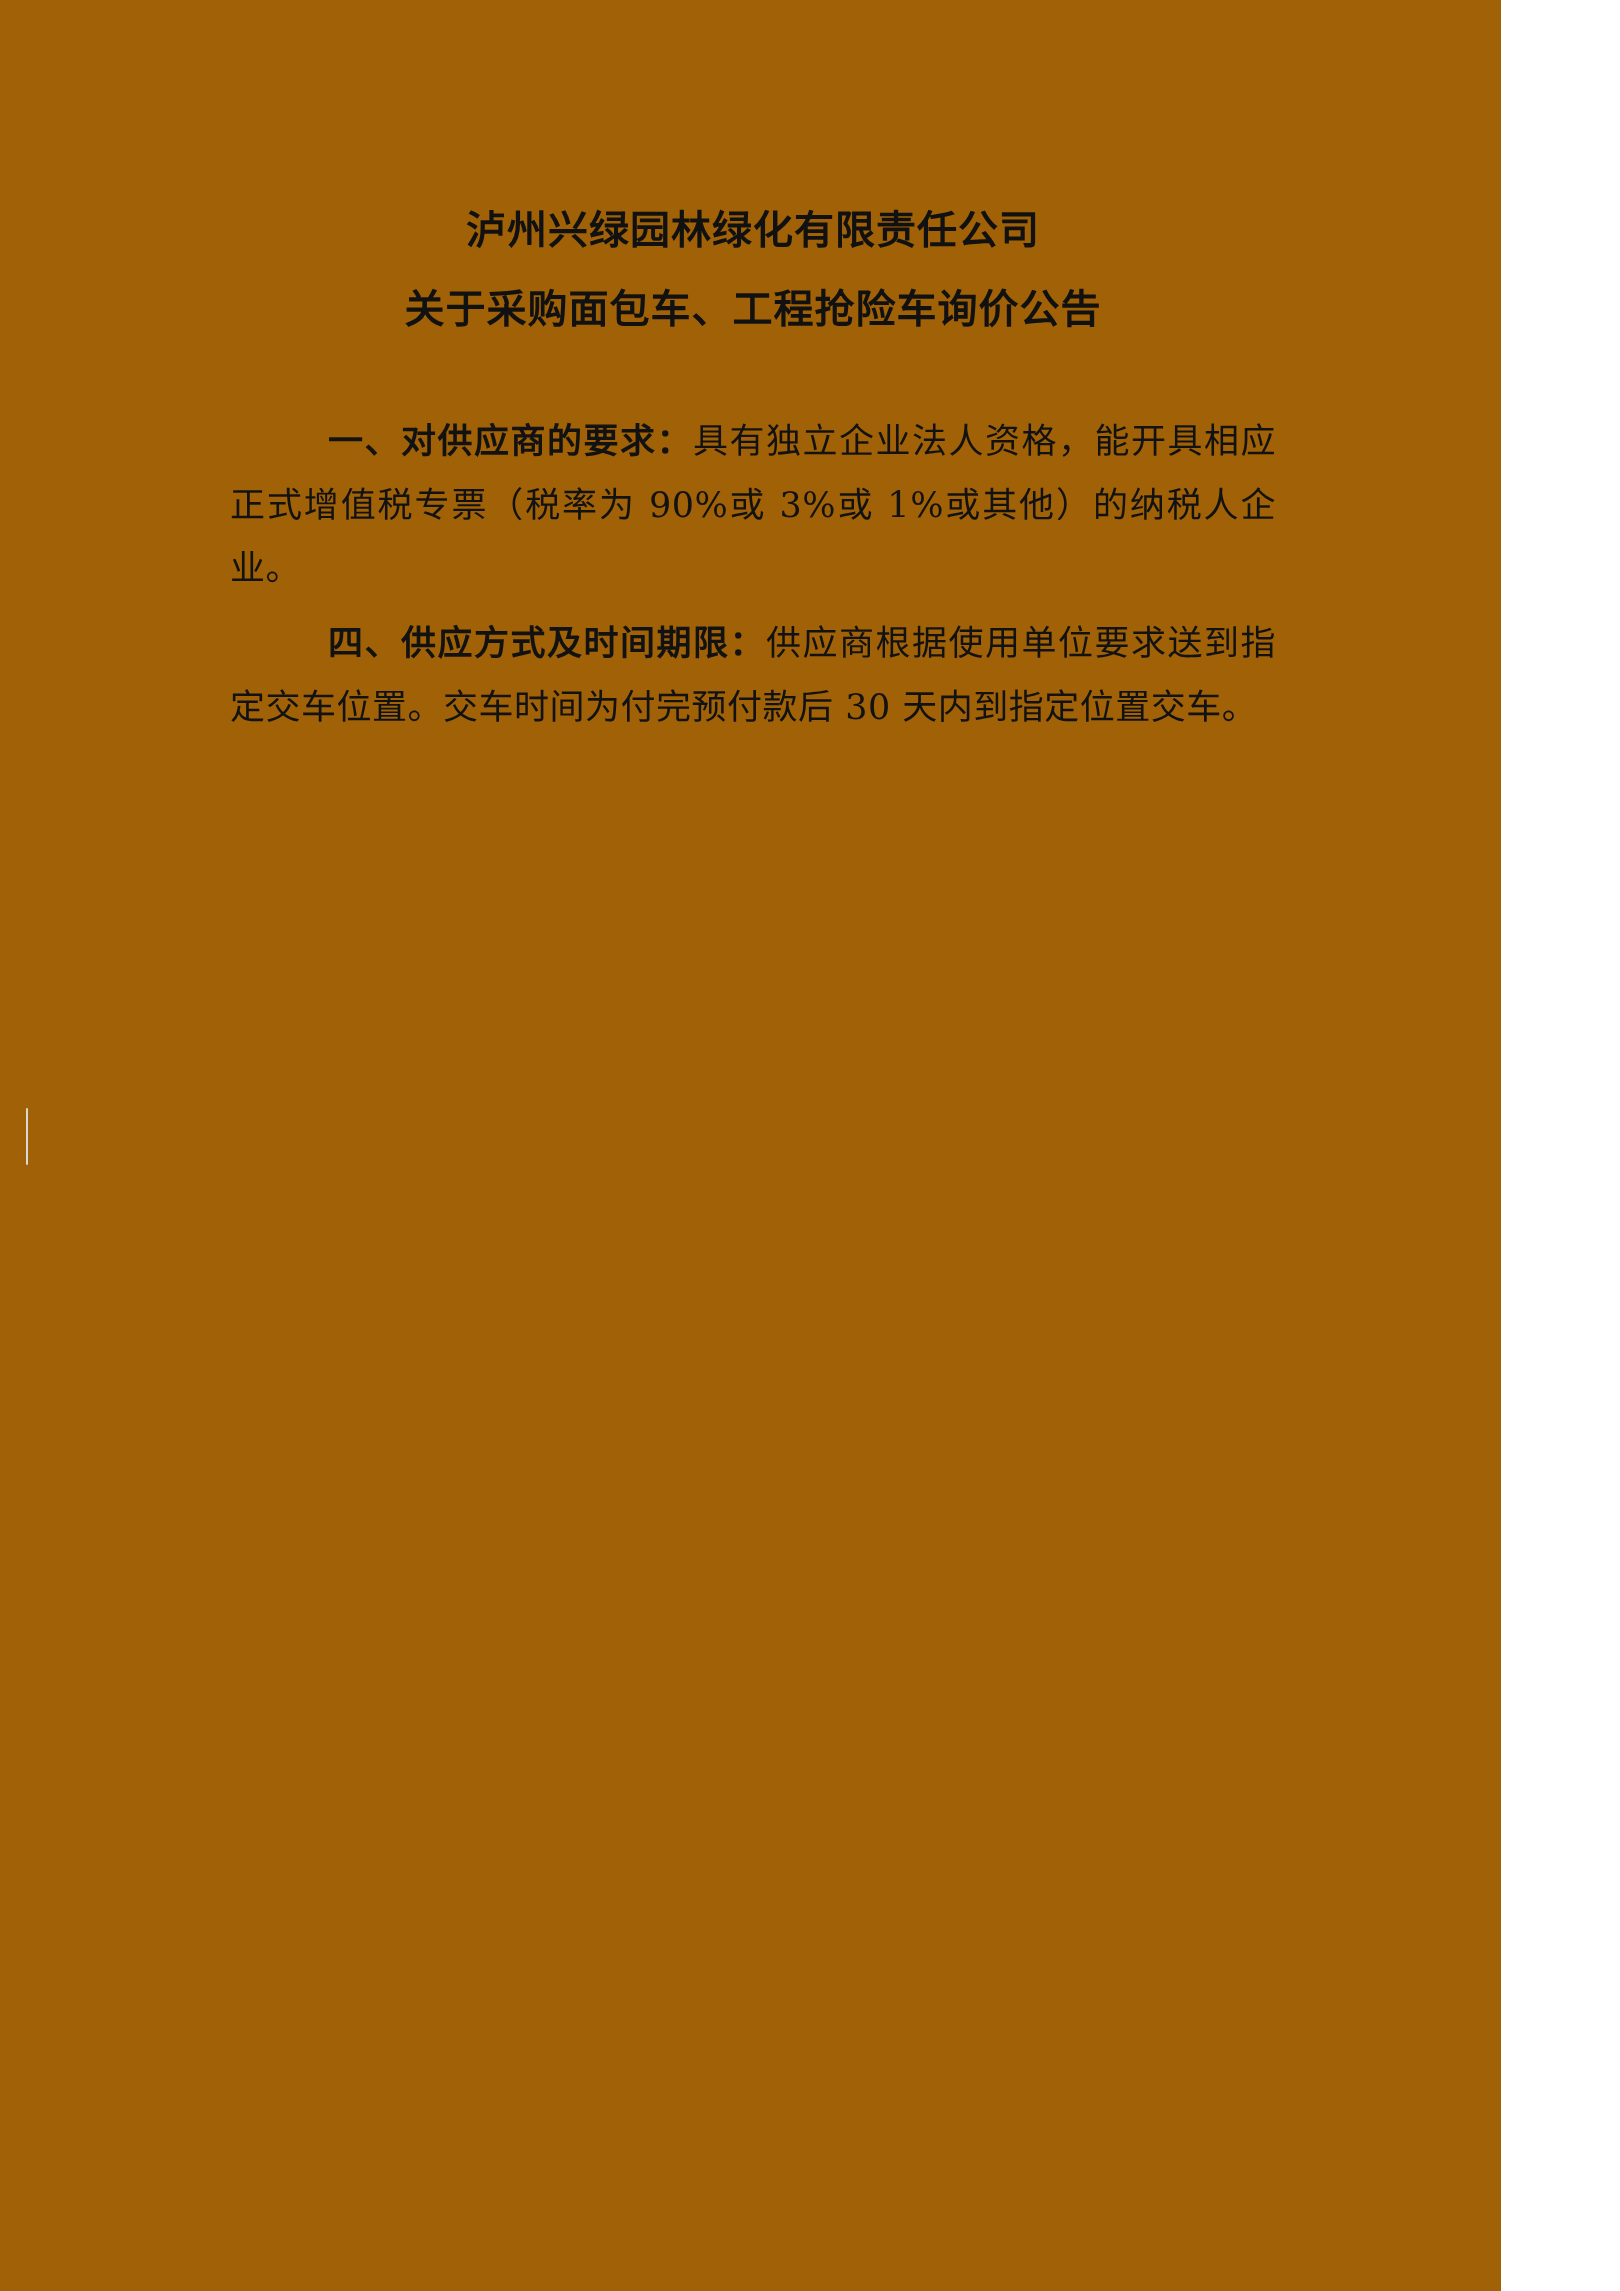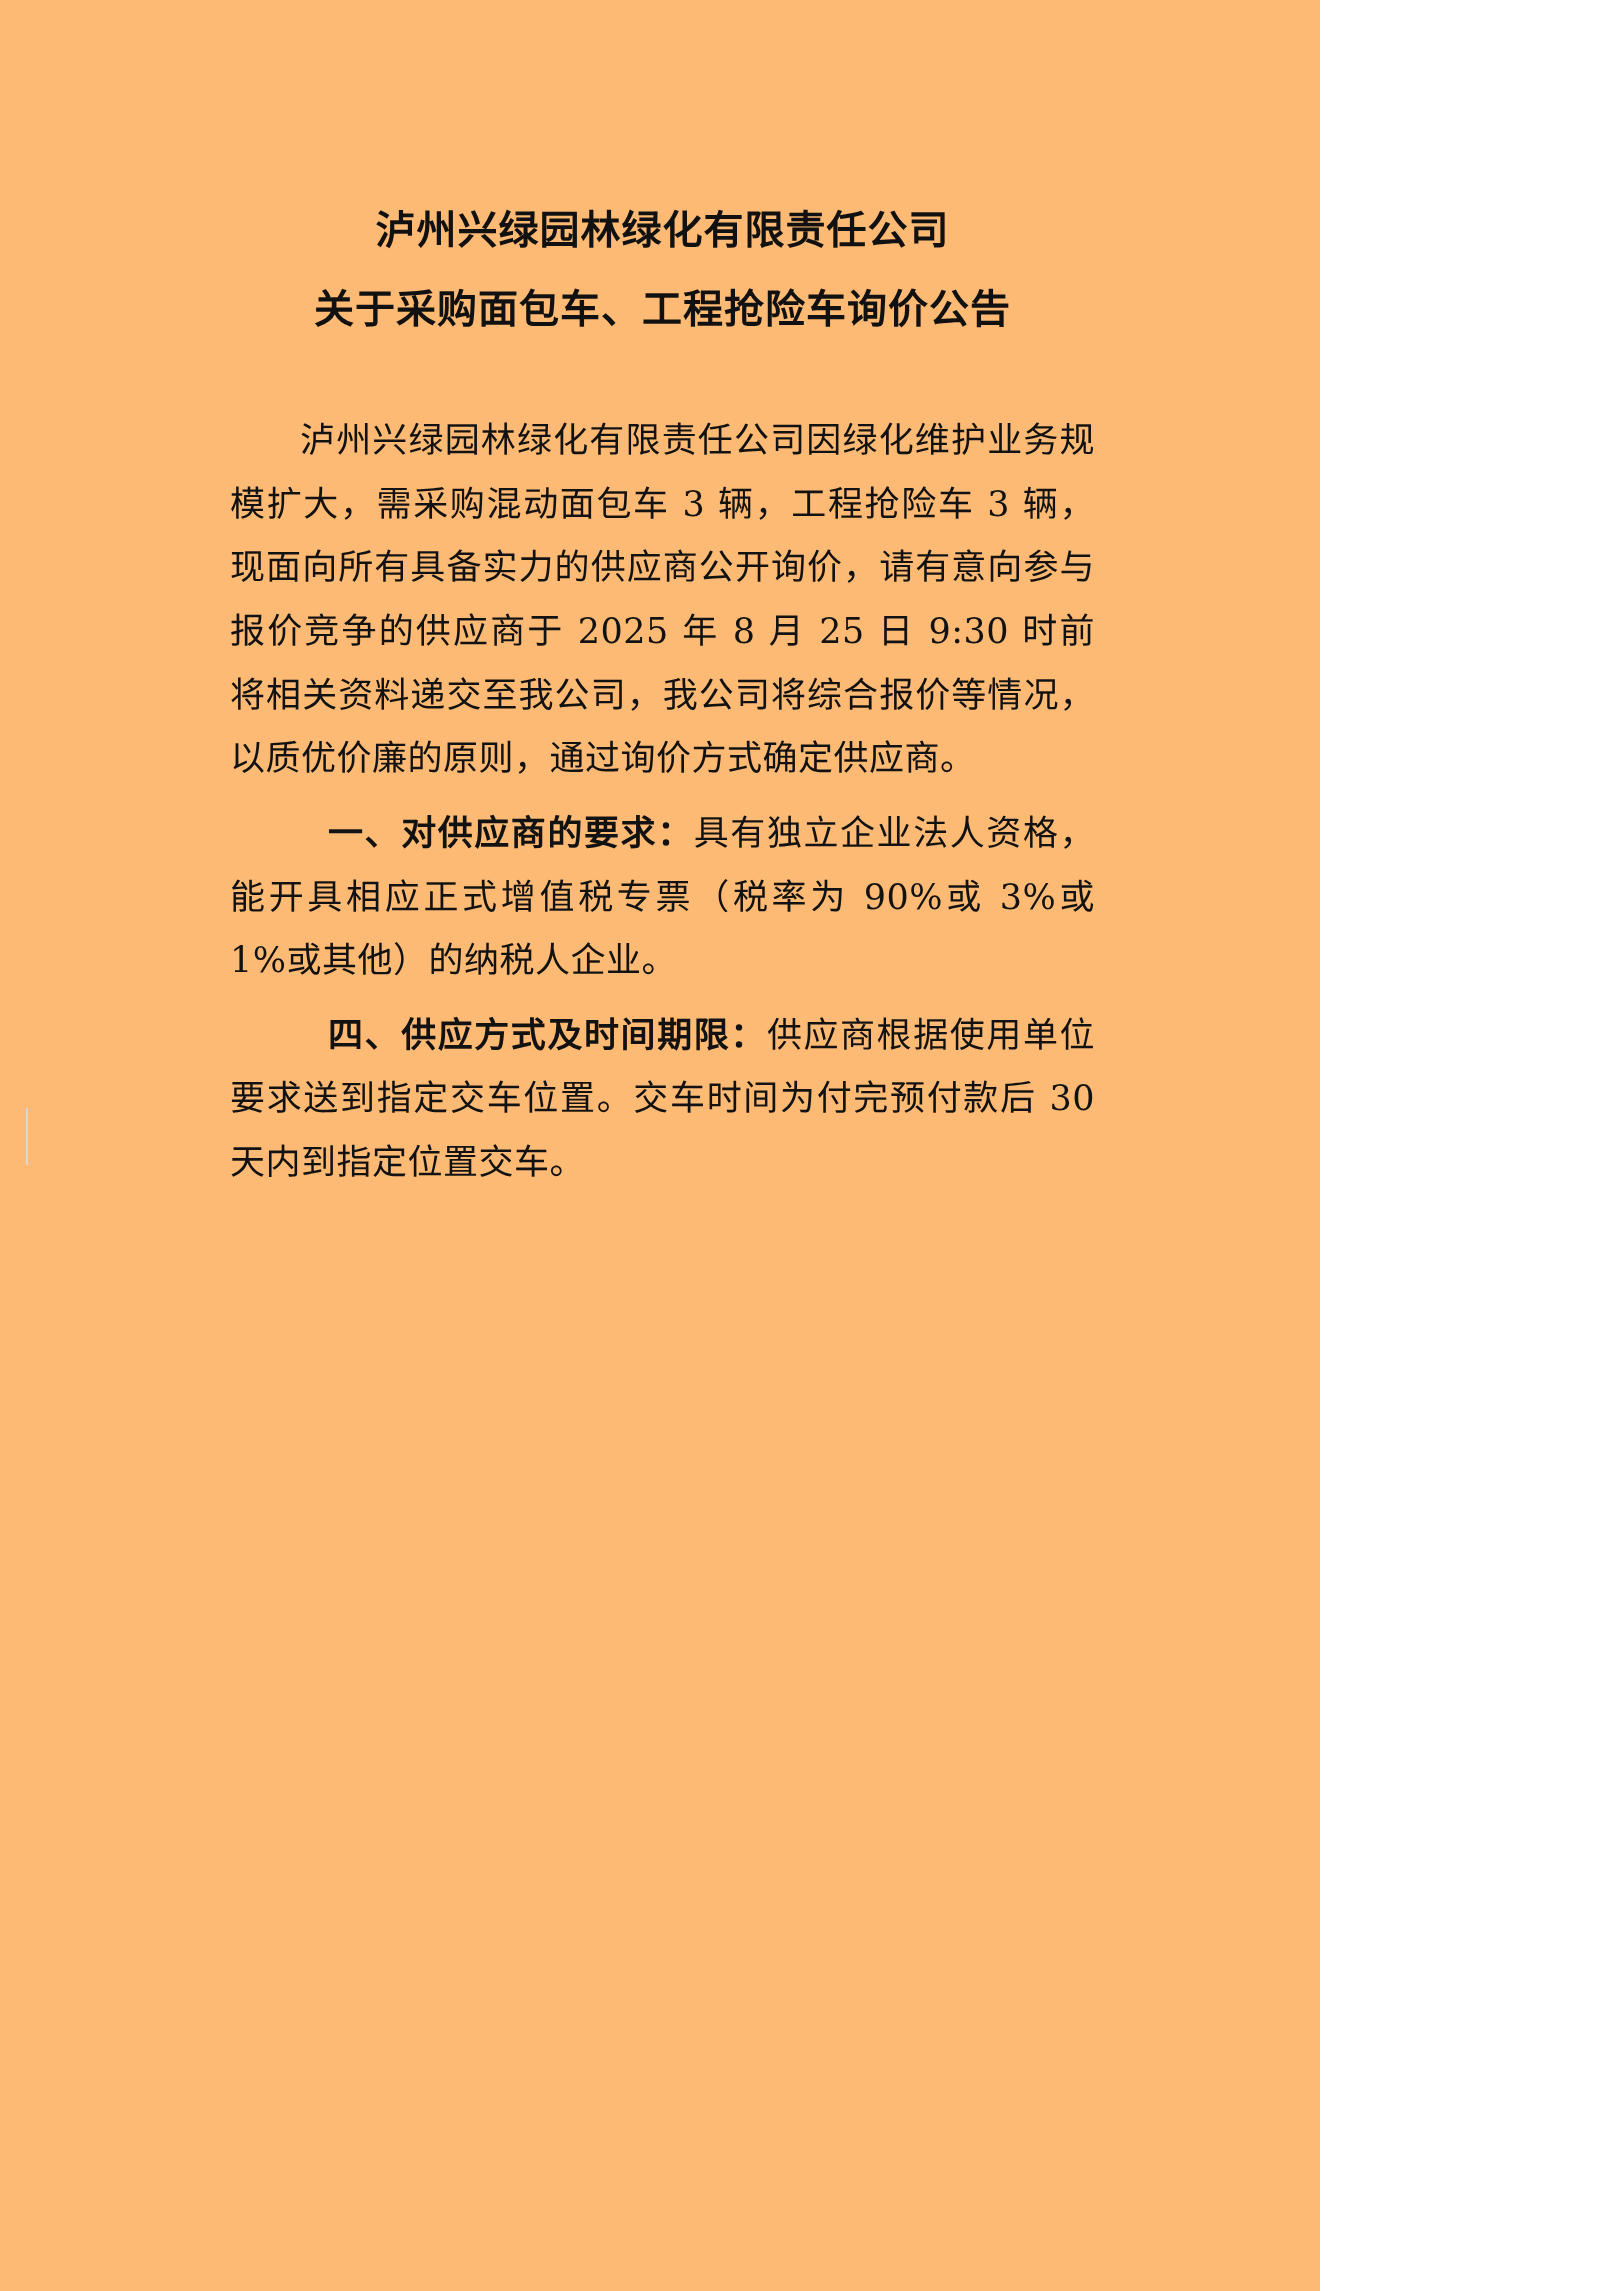--- a/index.html
+++ b/index.html
@@ -10,25 +10,25 @@
   }
   body {
     width: 1620px;
     min-height: 2292px;
     font-family: "DejaVu Serif", "Liberation Serif", serif;
     color: #1a1a1a;
     -webkit-font-smoothing: antialiased;
   }
   .page {
     position: relative;
-    width: 1320px;
+    width: 1501px;
     min-height: 2292px;
     box-sizing: border-box;
     padding: 147px 225px 118px 230px;
-    background: #fdba74;
+    background: #a16207;
   }
   .doc-title {
     text-align: center;
     font-weight: bold;
     font-size: 40px;
     line-height: 1.45;
     letter-spacing: 1px;
     margin: 54px 0 0 0;
     color: #111;
   }
@@ -74,23 +74,20 @@
 
   <div class="scan-mark"></div>
 
   <h1 class="doc-title">
     <span>泸州兴绿园林绿化有限责任公司</span>
     <span class="line2">关于采购面包车、工程抢险车询价公告</span>
   </h1>
 
   <div class="body-block">
 
-    <p class="para">
-      <span>泸州兴绿园林绿化有限责任公司因绿化维护业务规模扩大，需采购混动面包车 3 辆，工程抢险车 3 辆，现面向所有具备实力的供应商公开询价，请有意向参与报价竞争的供应商于 2025 年 8 月 25 日 9:30 时前将相关资料递交至我公司，我公司将综合报价等情况，以质优价廉的原则，通过询价方式确定供应商。</span>
-    </p>
 
     <p class="para section">
       <span class="lead">一、对供应商的要求：</span><span>具有独立企业法人资格，能开具相应正式增值税专票（税率为 90%或 3%或 1%或其他）的纳税人企业。</span>
     </p>
 
 
 
     <p class="para section">
       <span class="lead">四、供应方式及时间期限：</span><span>供应商根据使用单位要求送到指定交车位置。交车时间为付完预付款后 30 天内到指定位置交车。</span>
     </p>

